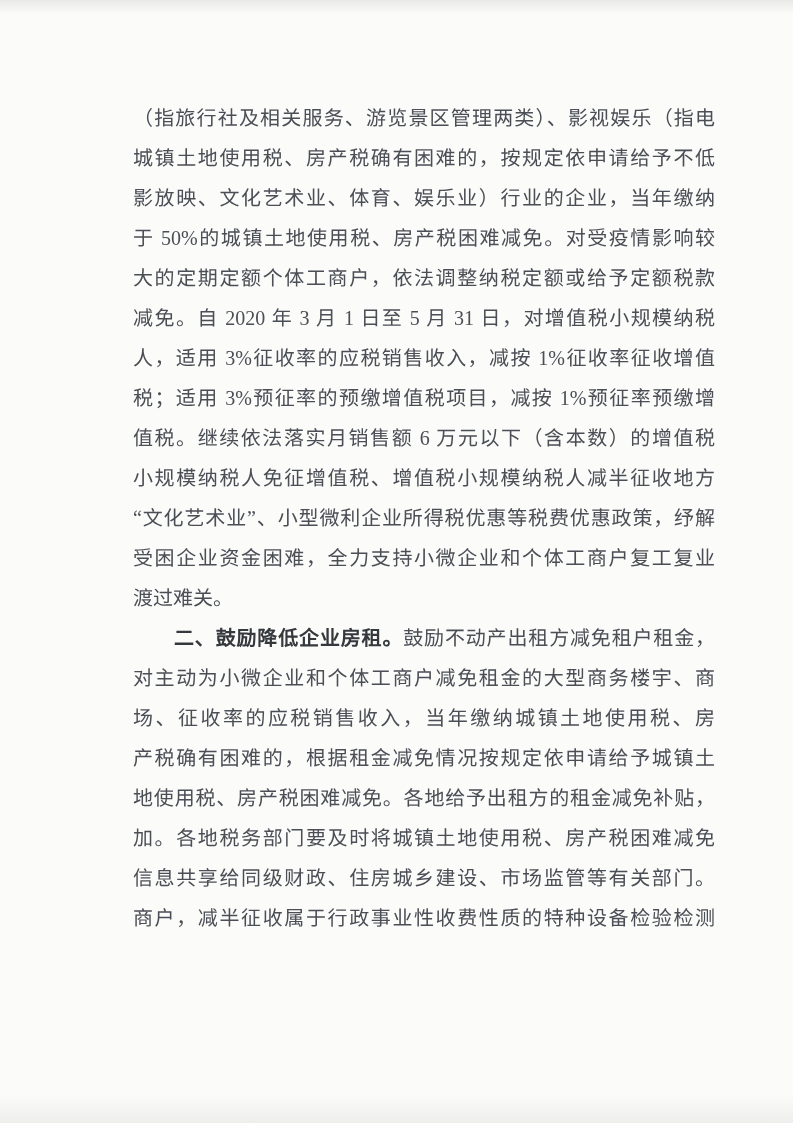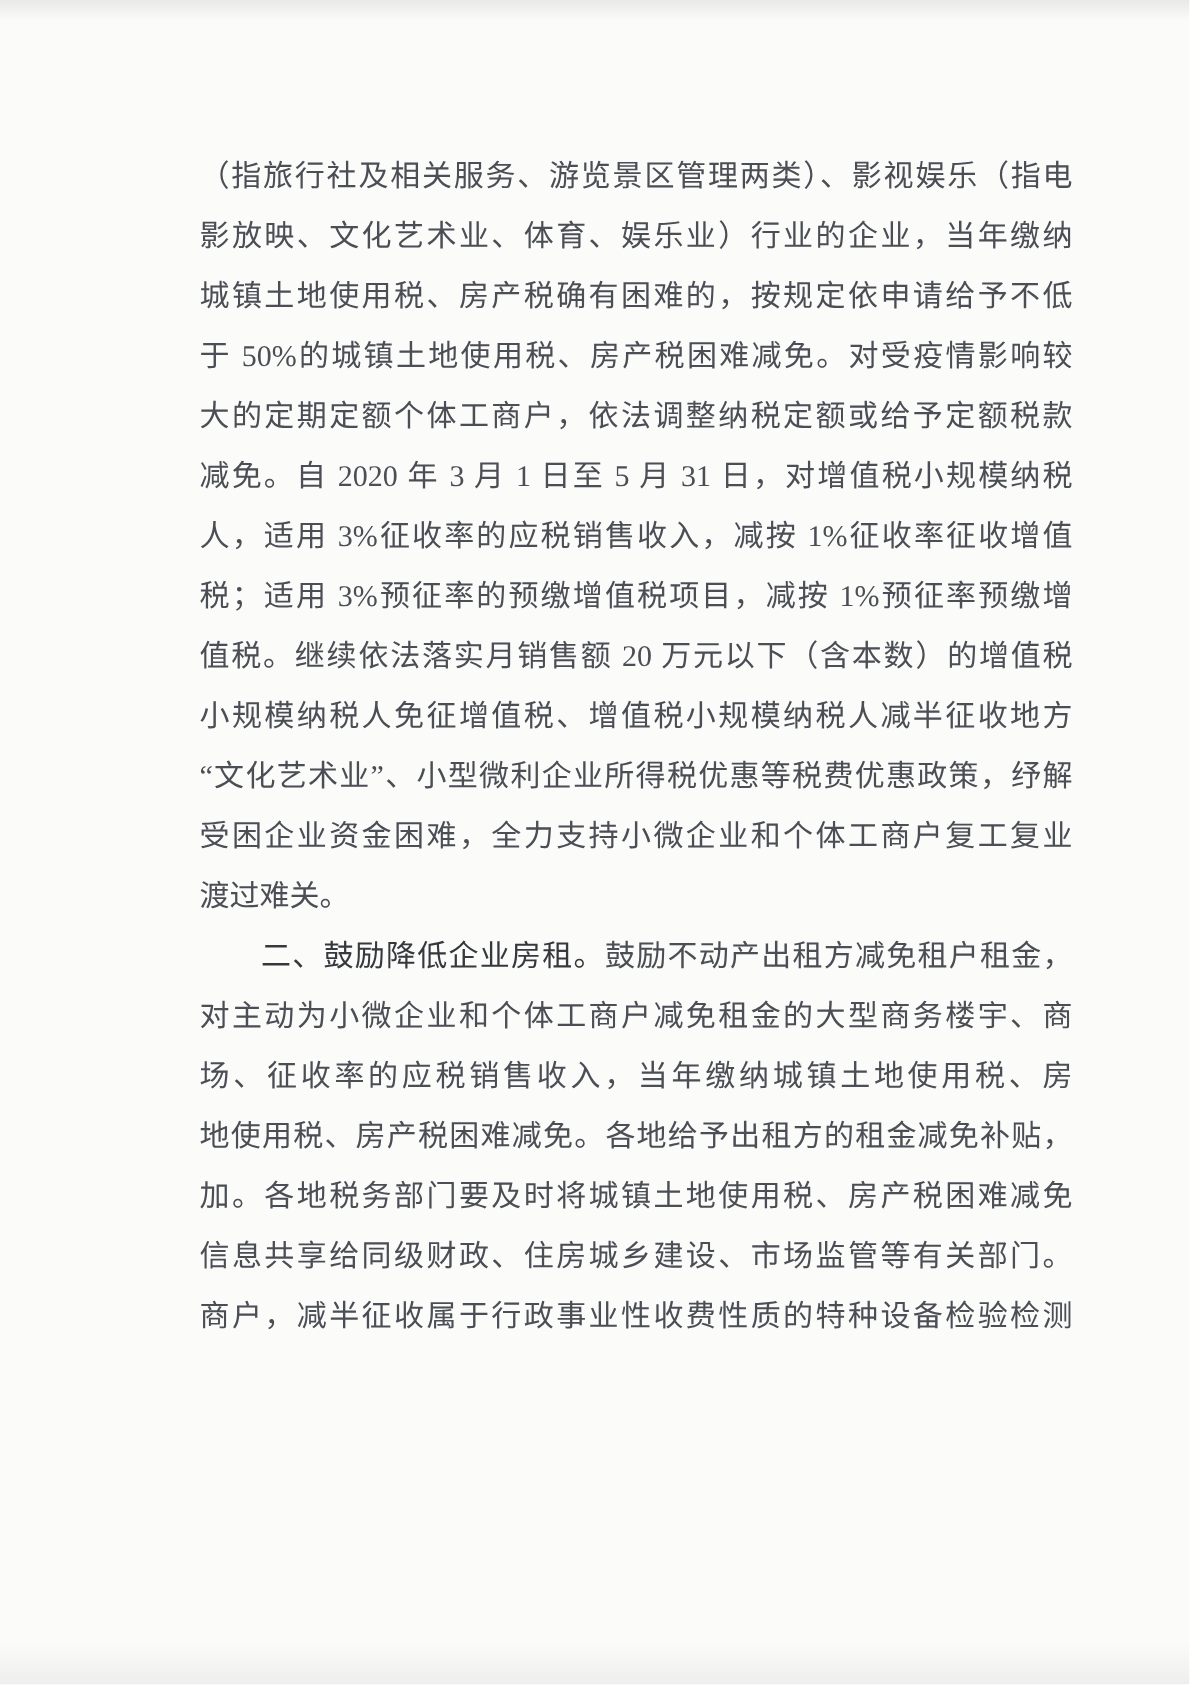--- a/index.html
+++ b/index.html
@@ -34,50 +34,51 @@
     white-space: nowrap;
     overflow: visible;
   }
   .line.para-end {
     text-align-last: left;
   }
   .line.indent {
     text-indent: 41px;
   }
   .lead {
-    font-weight: 400;
+    font-weight: 700;
     color: #35383d;
     font-family: "Liberation Sans", sans-serif;
   }
 </style>
 </head>
 <body>
 
 <div class="page">
   <div class="content">
 
     <div class="line">（指旅行社及相关服务、游览景区管理两类）、影视娱乐（指电</div>
+    <div class="line">城镇土地使用税、房产税确有困难的，按规定依申请给予不低</div>
     <div class="line">影放映、文化艺术业、体育、娱乐业）行业的企业，当年缴纳</div>
-    <div class="line">城镇土地使用税、房产税确有困难的，按规定依申请给予不低</div>
     <div class="line">于 50%的城镇土地使用税、房产税困难减免。对受疫情影响较</div>
     <div class="line">大的定期定额个体工商户，依法调整纳税定额或给予定额税款</div>
     <div class="line">减免。自 2020 年 3 月 1 日至 5 月 31 日，对增值税小规模纳税</div>
     <div class="line">人，适用 3%征收率的应税销售收入，减按 1%征收率征收增值</div>
     <div class="line">税；适用 3%预征率的预缴增值税项目，减按 1%预征率预缴增</div>
-    <div class="line">值税。继续依法落实月销售额 20 万元以下（含本数）的增值税</div>
+    <div class="line">值税。继续依法落实月销售额 6 万元以下（含本数）的增值税</div>
     <div class="line">小规模纳税人免征增值税、增值税小规模纳税人减半征收地方</div>
     <div class="line">“文化艺术业”、小型微利企业所得税优惠等税费优惠政策，纾解</div>
     <div class="line">受困企业资金困难，全力支持小微企业和个体工商户复工复业</div>
     <div class="line para-end">渡过难关。</div>
 
     <div class="line indent">
       <span class="lead">二、鼓励降低企业房租。</span><span>鼓励不动产出租方减免租户租金，</span>
     </div>
     <div class="line">对主动为小微企业和个体工商户减免租金的大型商务楼宇、商</div>
     <div class="line">场、征收率的应税销售收入，当年缴纳城镇土地使用税、房</div>
+    <div class="line">产税确有困难的，根据租金减免情况按规定依申请给予城镇土</div>
     <div class="line">地使用税、房产税困难减免。各地给予出租方的租金减免补贴，</div>
     <div class="line">加。各地税务部门要及时将城镇土地使用税、房产税困难减免</div>
     <div class="line">信息共享给同级财政、住房城乡建设、市场监管等有关部门。</div>
 
     <div class="line">商户，减半征收属于行政事业性收费性质的特种设备检验检测</div>
 
   </div>
 </div>
 
 </body></html>

